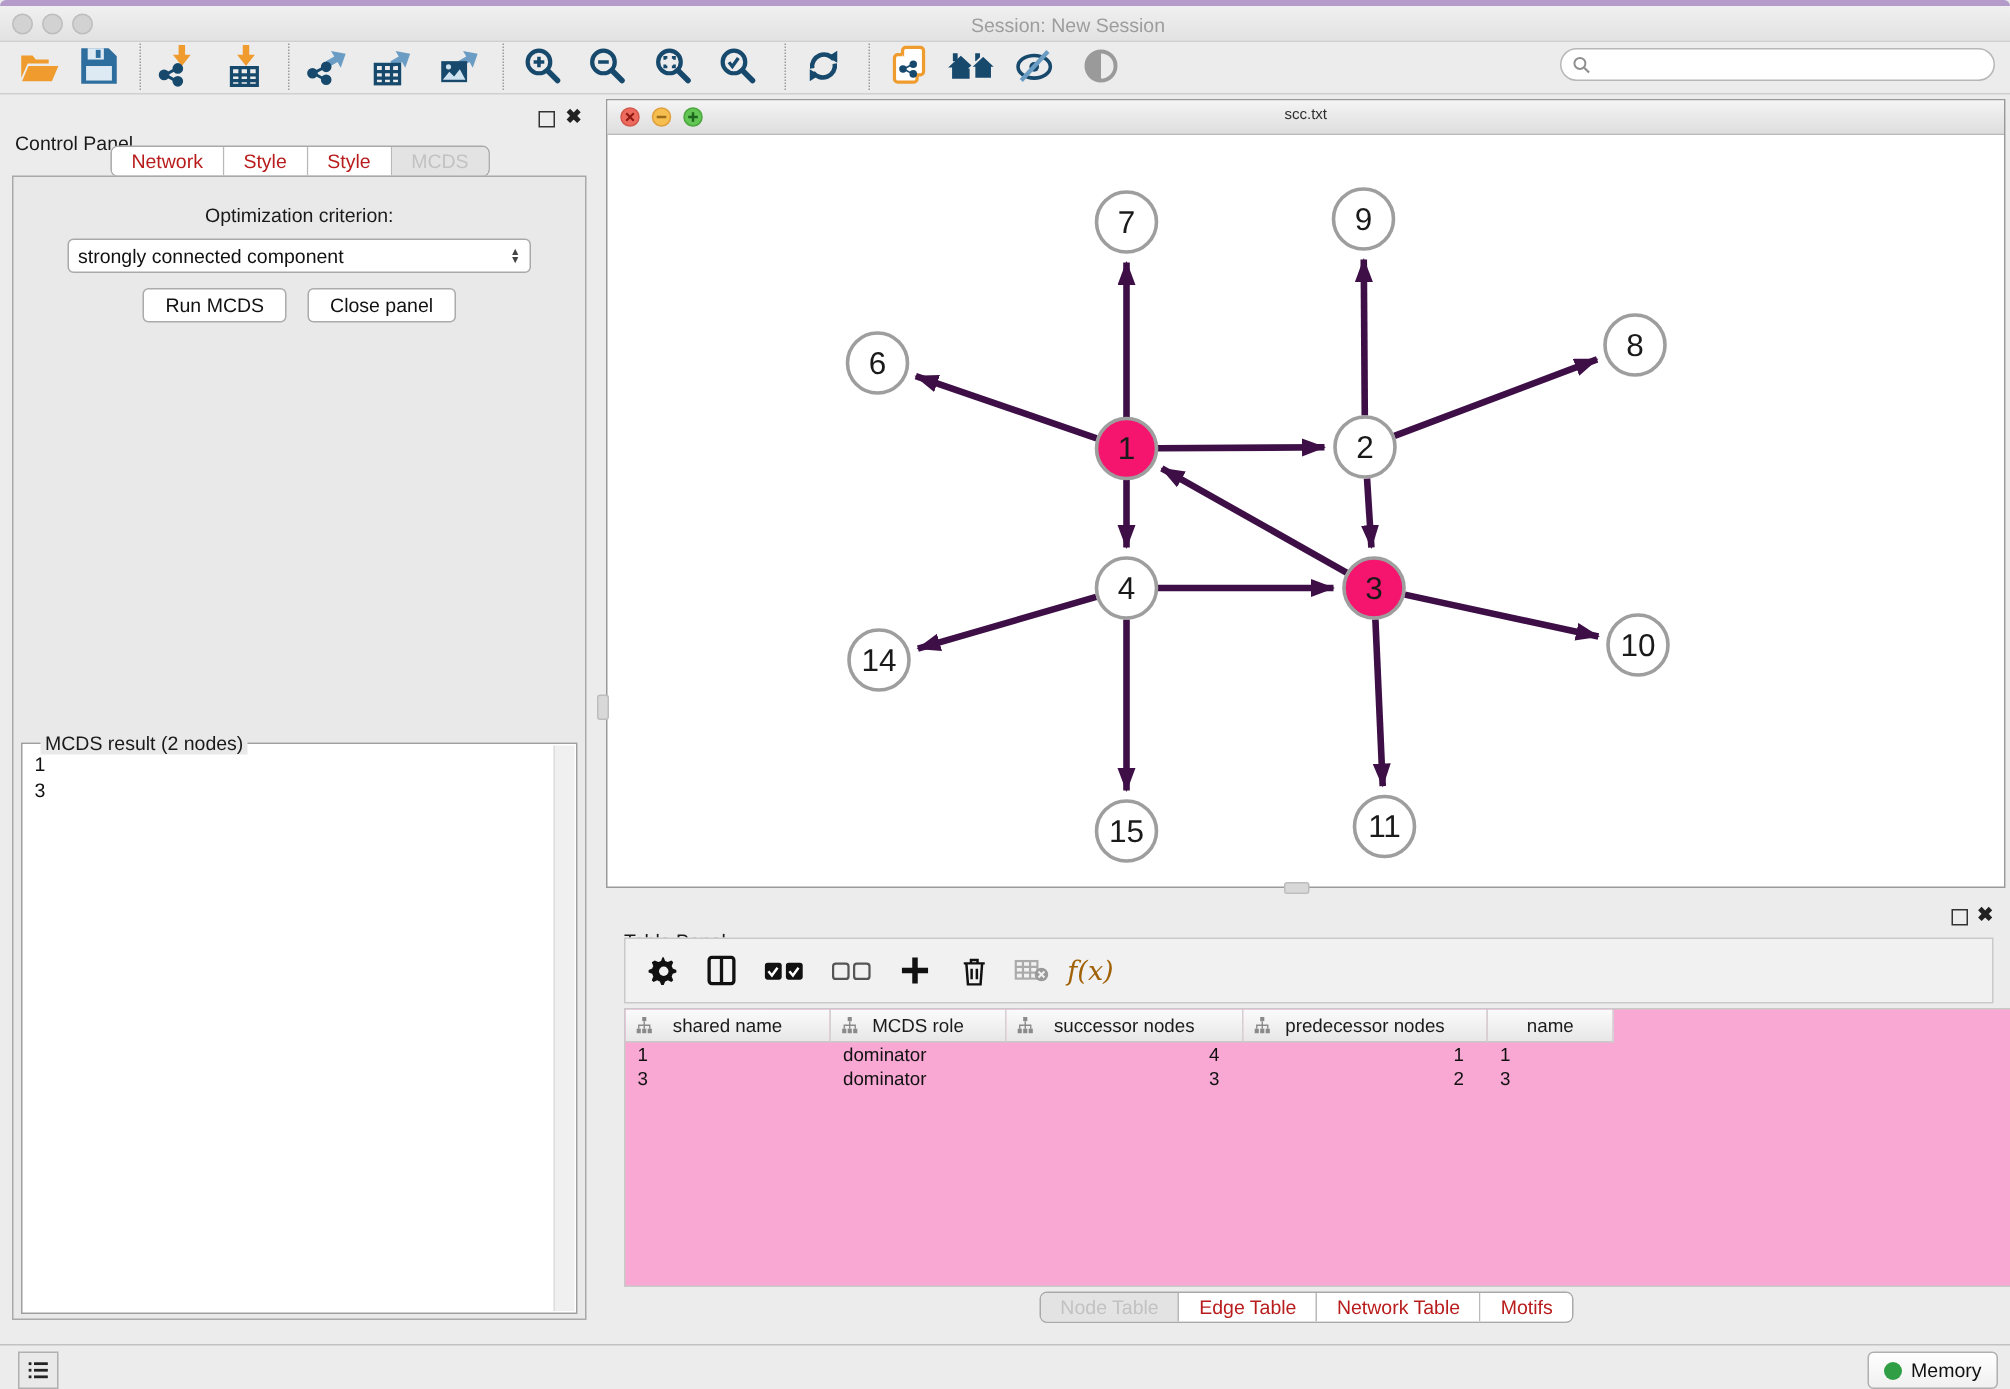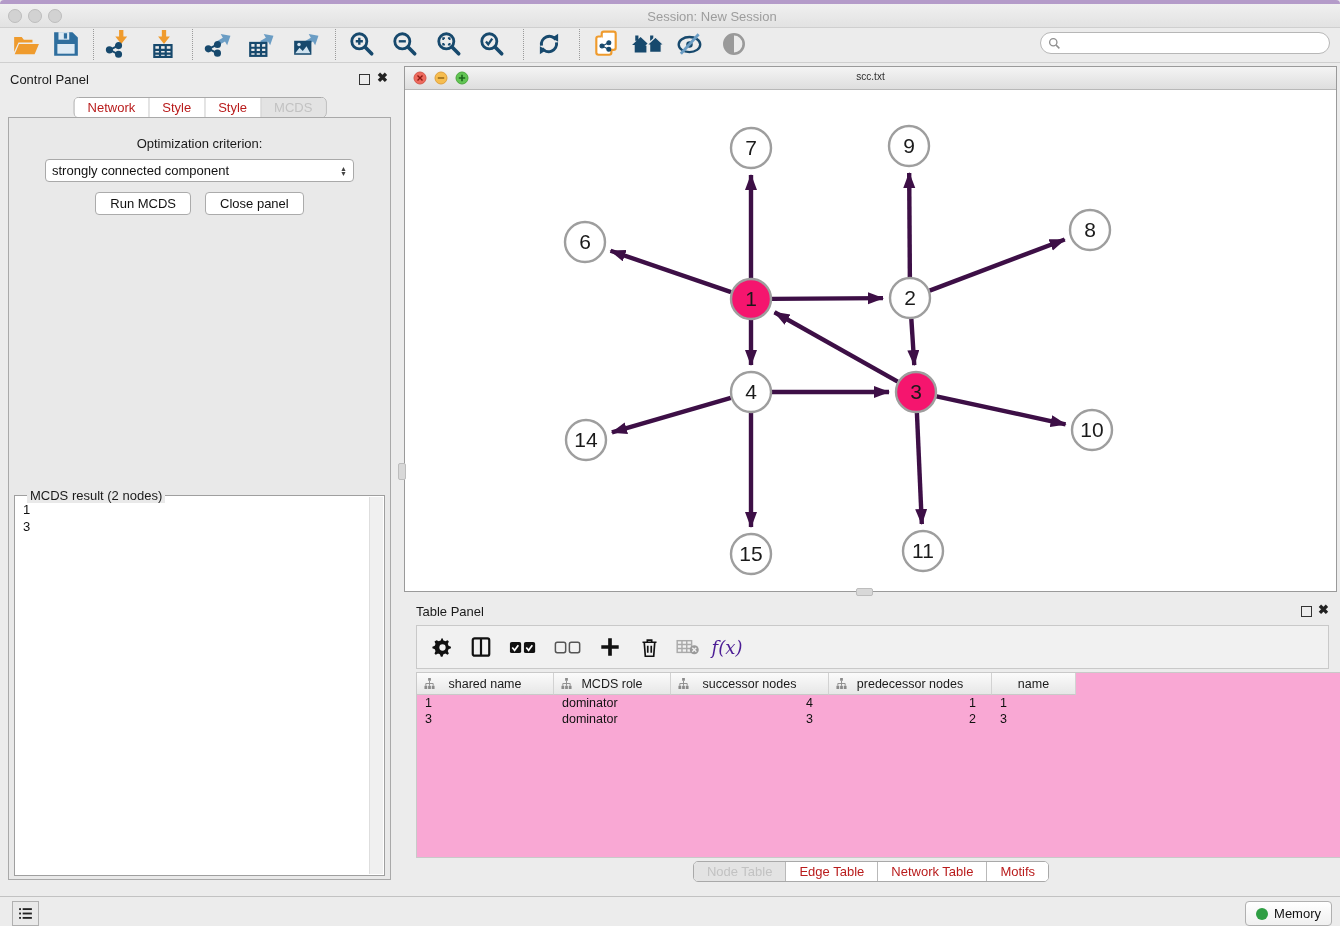--- a/index.html
+++ b/index.html
@@ -12,21 +12,21 @@
   .titlebar .title{width:100%;text-align:center;top:5px;font-size:13px;color:#9d9d9d;}
   
   .toolbar{left:0;top:28px;width:1340px;height:34px;background:#ececec;border-bottom:1px solid #cfcfcf;}
   .ticon{width:28px;height:28px;top:2px;cursor:pointer;}
   .tsep{top:1px;height:31px;width:0;border-left:1px dotted #9b9b9b;}
   .searchbox{top:4px;left:1040px;width:290px;height:22px;background:#fff;border:1px solid #b7b7b7;border-radius:12px;display:flex;align-items:center;padding-left:7px;box-sizing:border-box;}
   
   .workspace{left:0;top:62px;width:1340px;height:834px;}
   
   .ctrl{left:0;top:0;width:400px;height:834px;}
-  .panel-title{font-size:13px;color:#1a1a1a;}
+  .panel-title{font-size:13px;color:#1a1a1a;margin-top:16px;}
   .float-box{width:9px;height:9px;border:1.5px solid #333;}
   .close-x{font-weight:bold;font-size:13px;color:#222;}
   .tabs{display:flex;border:1px solid #a9a9a9;border-radius:5px;overflow:hidden;background:#fff;height:21px;box-sizing:border-box;}
   .tab{padding:1px 13px;font-size:13px;color:#b91c1c;background:#fff;border-right:1px solid #b9b9b9;display:flex;align-items:center;cursor:pointer;}
   .tab:last-child{border-right:none;}
   .tab.selected{background:#e3e3e3;color:#c2c2c2;}
   .ctrl-content{left:8px;top:55px;width:383px;height:763px;border:1px solid #a9a9a9;background:#e9e9e9;box-sizing:border-box;}
   .opt-label{top:18px;width:100%;text-align:center;font-size:13px;color:#1a1a1a;}
   .select{left:36px;top:41px;width:309px;height:23px;background:#fff;border:1px solid #a9a9a9;border-radius:4px;display:flex;align-items:center;padding:0 6px;box-sizing:border-box;font-size:13px;color:#111;cursor:pointer;}
   .select .chev{margin-left:auto;display:flex;flex-direction:column;line-height:5px;font-size:7px;color:#444;}
@@ -40,21 +40,21 @@
   .netwin{left:404px;top:4px;width:933px;height:526px;background:#fff;border:1px solid #9a9a9a;box-sizing:border-box;}
   .netbar{left:0;top:0;width:100%;height:23px;background:linear-gradient(#f4f4f4,#dedede);border-bottom:1px solid #b8b8b8;box-sizing:border-box;}
   .netbar .title{width:100%;text-align:center;top:4px;font-size:10px;color:#2e2e2e;}
   .traffic{top:4px;width:14px;height:14px;cursor:pointer;}
   #graph-svg{position:absolute;left:0;top:23px;}
   .grip{background:#d8d8d8;border:1px solid #bdbdbd;border-radius:2px;}
   
   .tablepanel{left:404px;top:534px;width:934px;height:300px;}
   .tp-toolbar{left:12px;top:29px;width:913px;height:44px;background:#f1f1f1;border:1px solid #c9c9c9;box-sizing:border-box;display:flex;align-items:center;gap:15px;padding-left:13px;}
   .tp-toolbar .icn{width:24px;height:24px;display:flex;align-items:center;justify-content:center;cursor:pointer;}
-  .fx{font-family:"DejaVu Serif",serif;font-style:italic;font-size:18px;color:#4c1d95;}
+  .fx{font-family:"DejaVu Serif",serif;font-style:italic;font-size:18px;color:#a16207;}
   .tablebox{left:12px;top:76px;width:1068px;height:186px;background:#f9a8d4;border:1px solid #c9c9c9;box-sizing:border-box;overflow:hidden;}
   .thead{display:flex;height:22px;}
   .th{box-sizing:border-box;background:linear-gradient(#fbfbfb,#e7e7e7);border-bottom:1px solid #c9c9c9;border-right:1px solid #d2d2d2;position:relative;display:flex;align-items:center;justify-content:center;font-size:12.5px;color:#1a1a1a;cursor:pointer;}
   .th svg{position:absolute;left:7px;}
   .trow{display:flex;height:16px;font-size:12.5px;color:#111;cursor:default;}
   .td{box-sizing:border-box;overflow:hidden;white-space:nowrap;}
   .bottom-tabs{top:265px;width:100%;display:flex;justify-content:center;}
   
   .statusbar{left:0;top:896px;width:1340px;height:30px;background:#ececec;border-top:1px solid #c2c2c2;box-sizing:border-box;}
   .sb-btn{left:12px;top:4px;width:25px;height:23px;border:1px solid #b0b0b0;background:#e9e9e9;display:flex;align-items:center;justify-content:center;cursor:pointer;}

